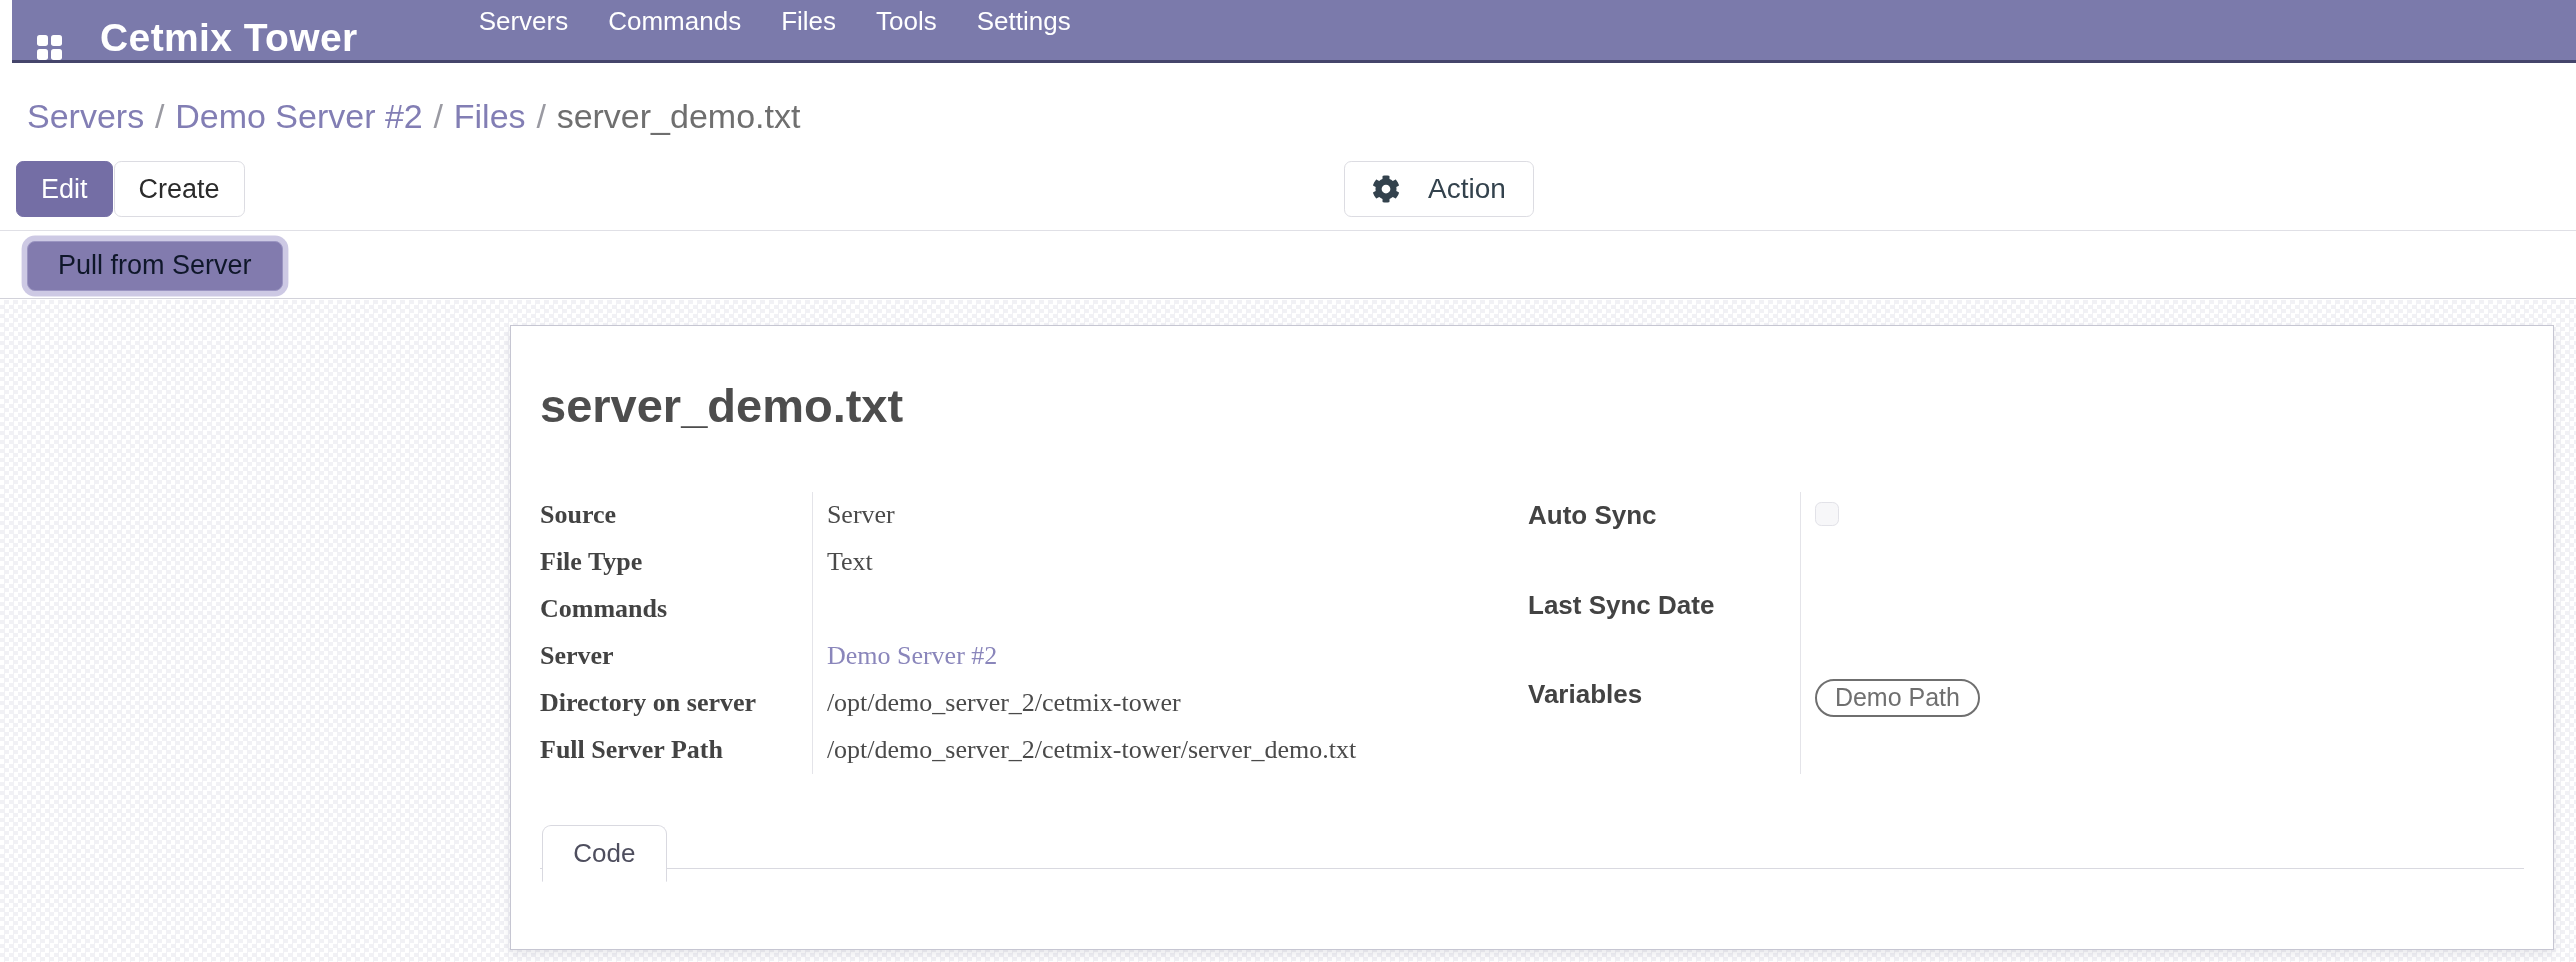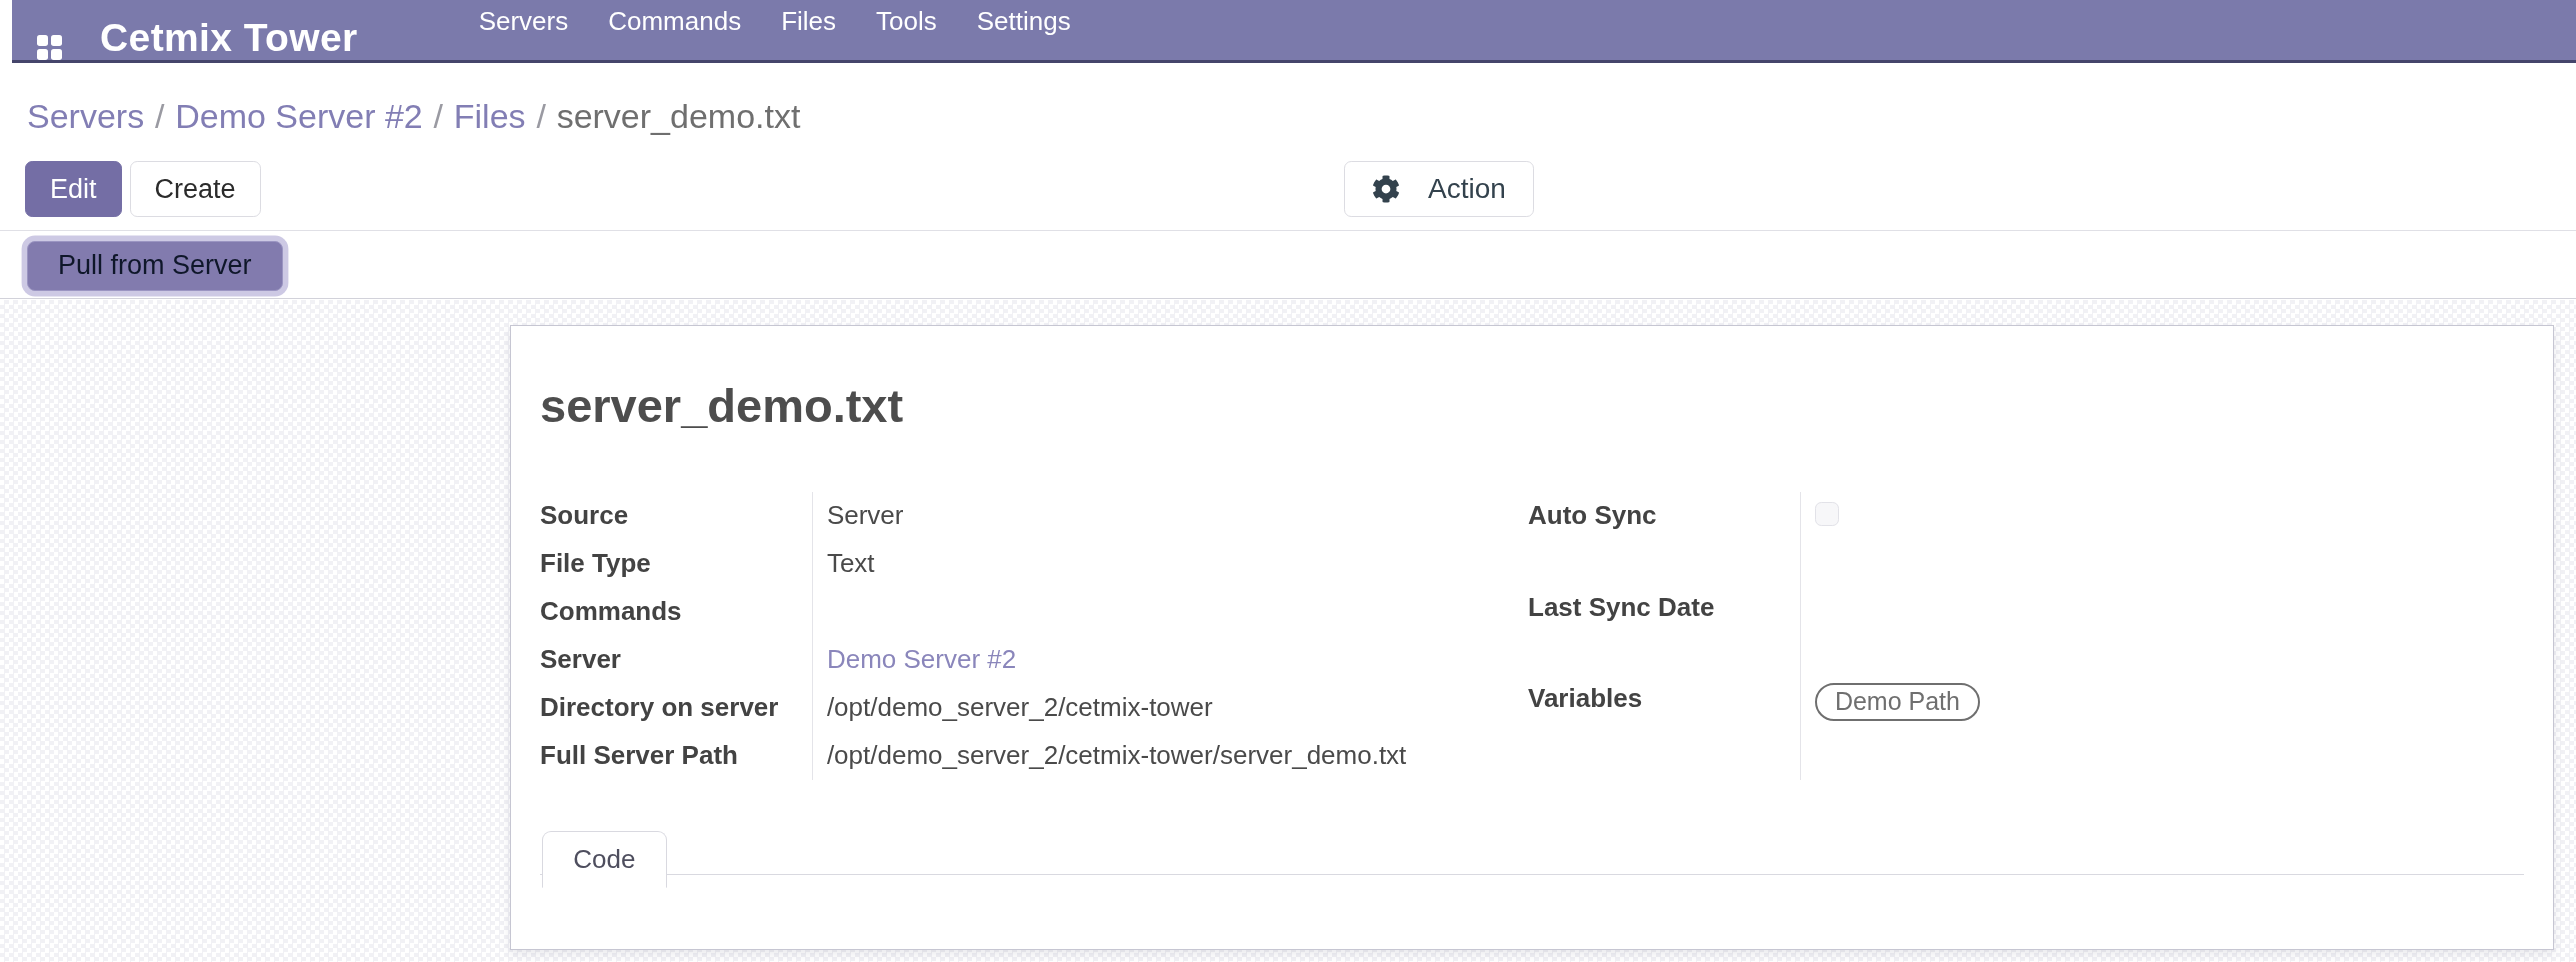--- a/index.html
+++ b/index.html
@@ -41,21 +41,21 @@
     position: absolute; top: 84px; left: 0; width: 2576px; height: 147px;
     background: #ffffff; border-bottom: 1.8px solid #e0e0e6;
   }
   .breadcrumb {
     position: absolute; left: 27px; top: 12.6px;
     font-size: 34px; white-space: nowrap;
   }
   .breadcrumb a { color: #827eb4; text-decoration: none; cursor: pointer; }
   .breadcrumb .sep { color: #9a9aa2; padding: 0 10.8px; }
   .breadcrumb .current { color: #6f6f6f; }
-  .cp-buttons { position: absolute; left: 25px; top: 77px; display: flex; gap: 8px; }
+  .cp-buttons { position: absolute; left: 16px; top: 77px; display: flex; gap: 1px; }
   .btn {
     height: 56px; font-size: 27px; border-radius: 7.2px;
     display: inline-flex; align-items: center; justify-content: center;
     padding: 0 24px; cursor: pointer; border: 1.8px solid transparent;
     font-family: "Liberation Sans", sans-serif;
   }
   .btn-primary { background: #746ea5; color: #ffffff; border-color: #746ea5; }
   .btn-default { background: #ffffff; color: #2b2b2b; border-color: #dcdce2; }
   .btn-action {
     position: absolute; left: 1344px; top: 77px;
@@ -95,21 +95,21 @@
     border: 1.8px solid #c6c6d2;
     box-shadow: 0 3.6px 9px rgba(60,60,90,0.12);
     padding: 0 29px;
   }
   .sheet-title {
     margin-top: 52px; font-size: 47px; font-weight: bold; color: #4d4d4d;
   }
 
   .groups { display: flex; margin-top: 59px; }
   .group { display: table; border-collapse: collapse; }
-  .group-left { width: 898px; }
+  .group-left { width: 898px; font-family: Liberation Serif, serif; }
   .group-right { width: 996px; margin-left: 90px; }
   .frow { display: table-row; }
   .fcell { display: table-cell; vertical-align: top; padding: 8px 0 9px 0; height: 44px; }
   .flabel {
     width: 272px; font-size: 26px; font-weight: bold; color: #434343;
     padding-right: 18px;
   }
   .fvalue {
     font-size: 26px; color: #4a4a4a;
     border-left: 1.8px solid #e4e4e9; padding-left: 14.4px;

